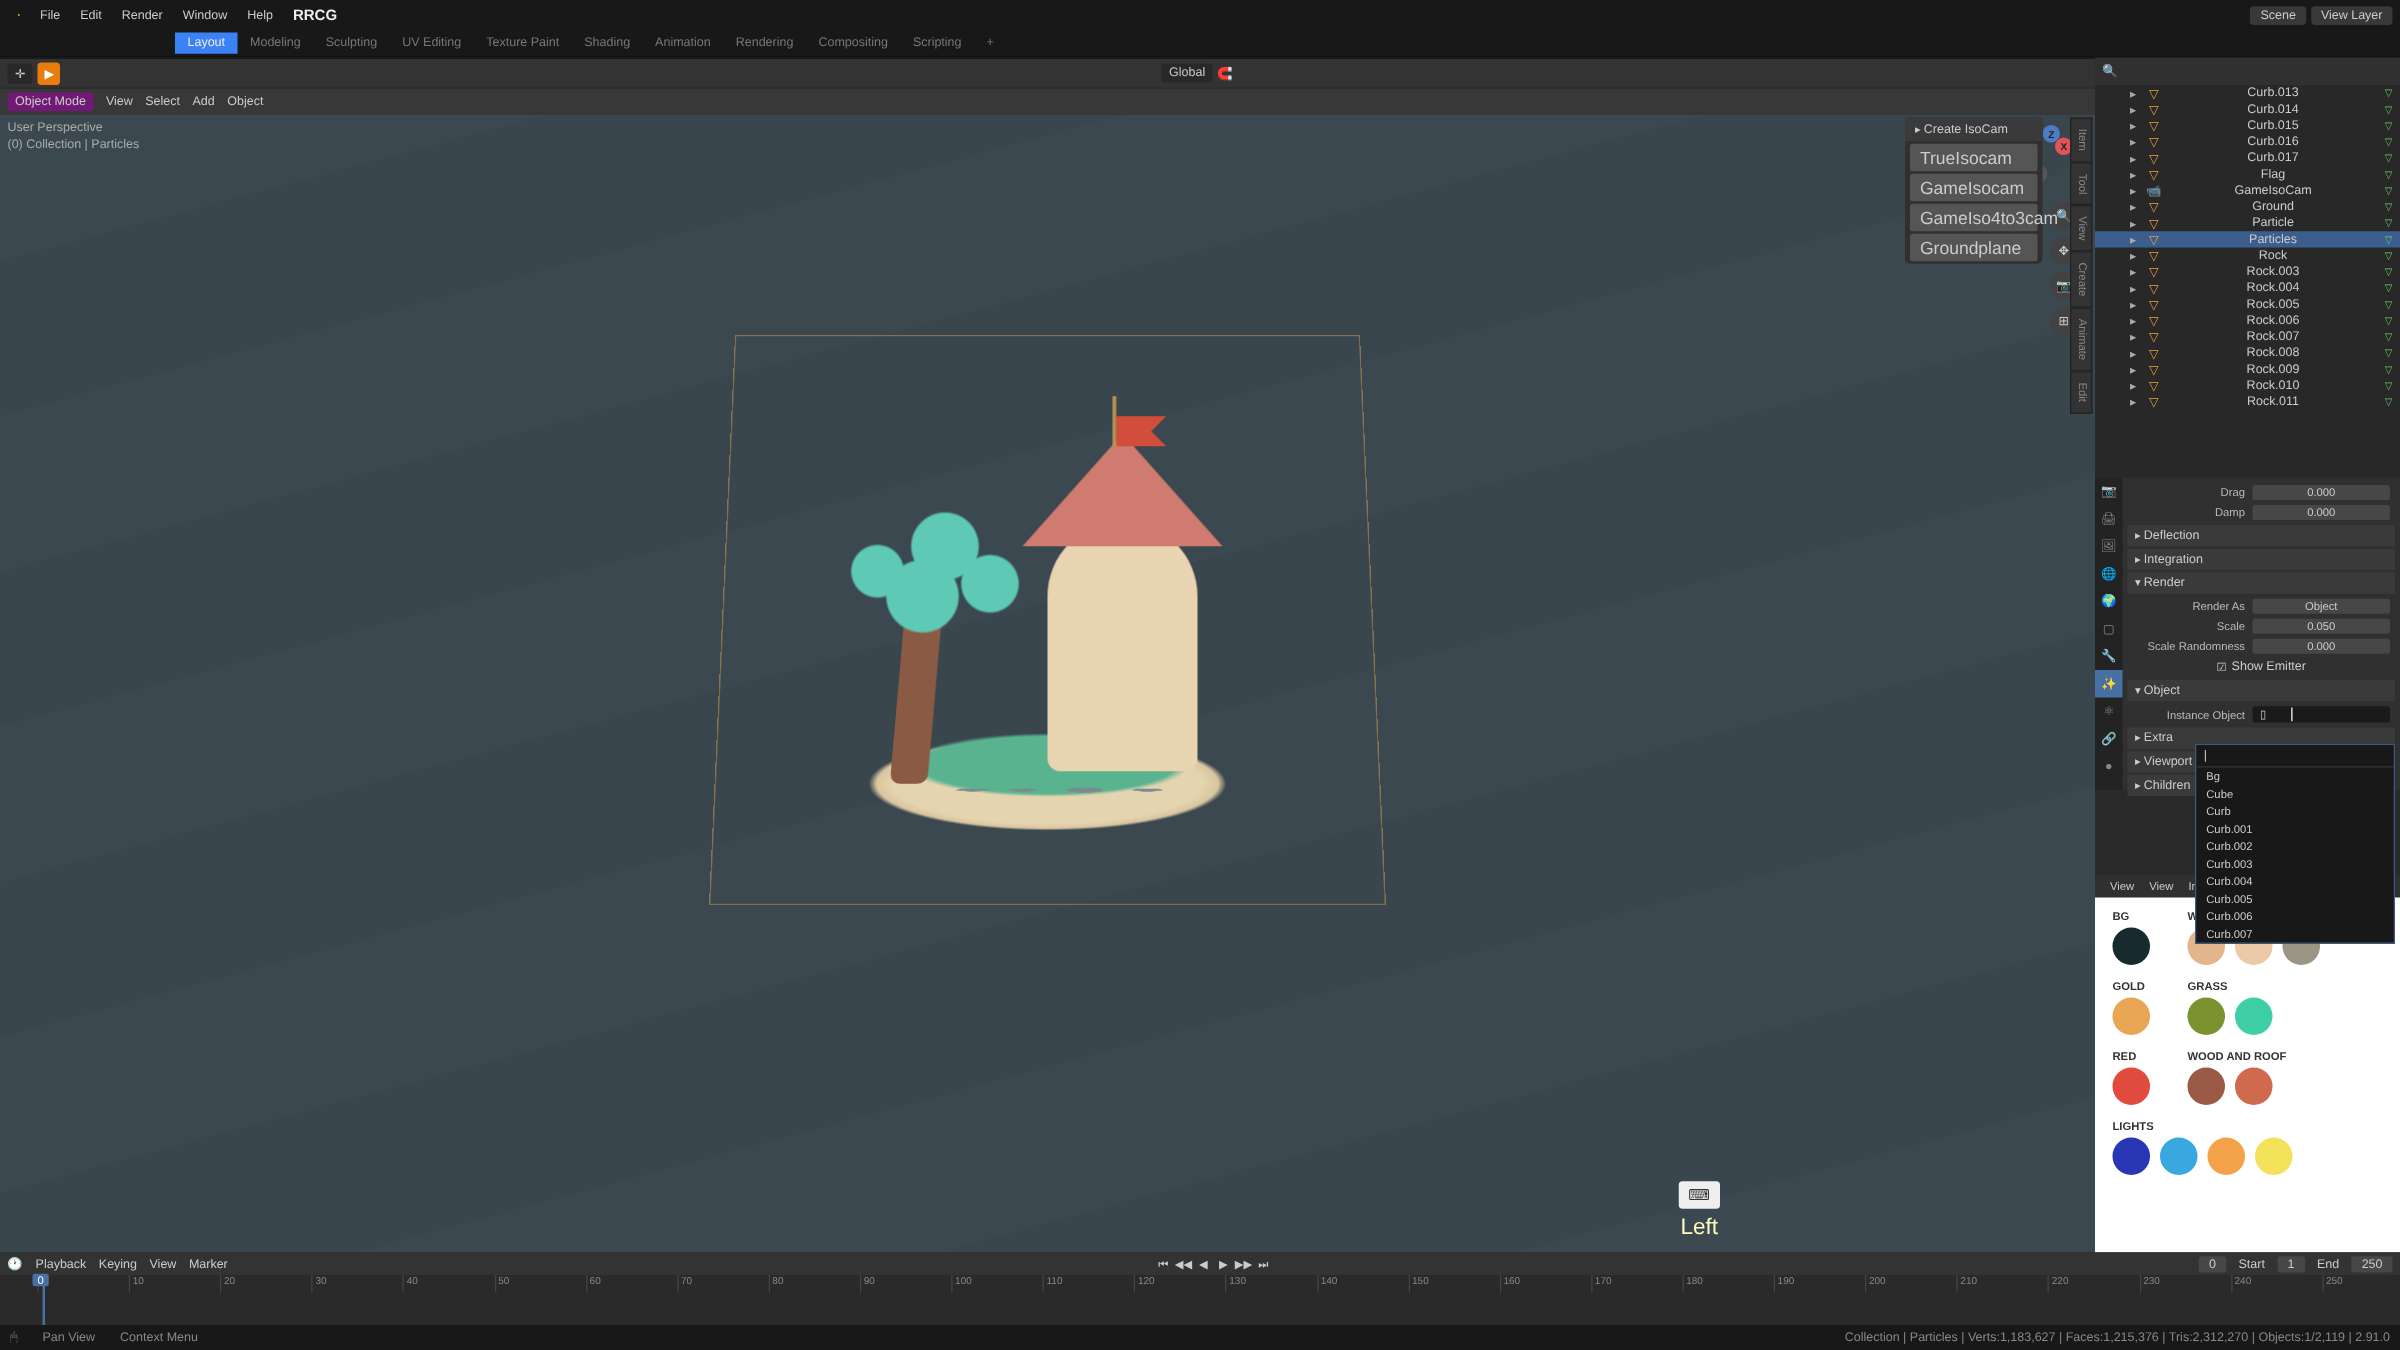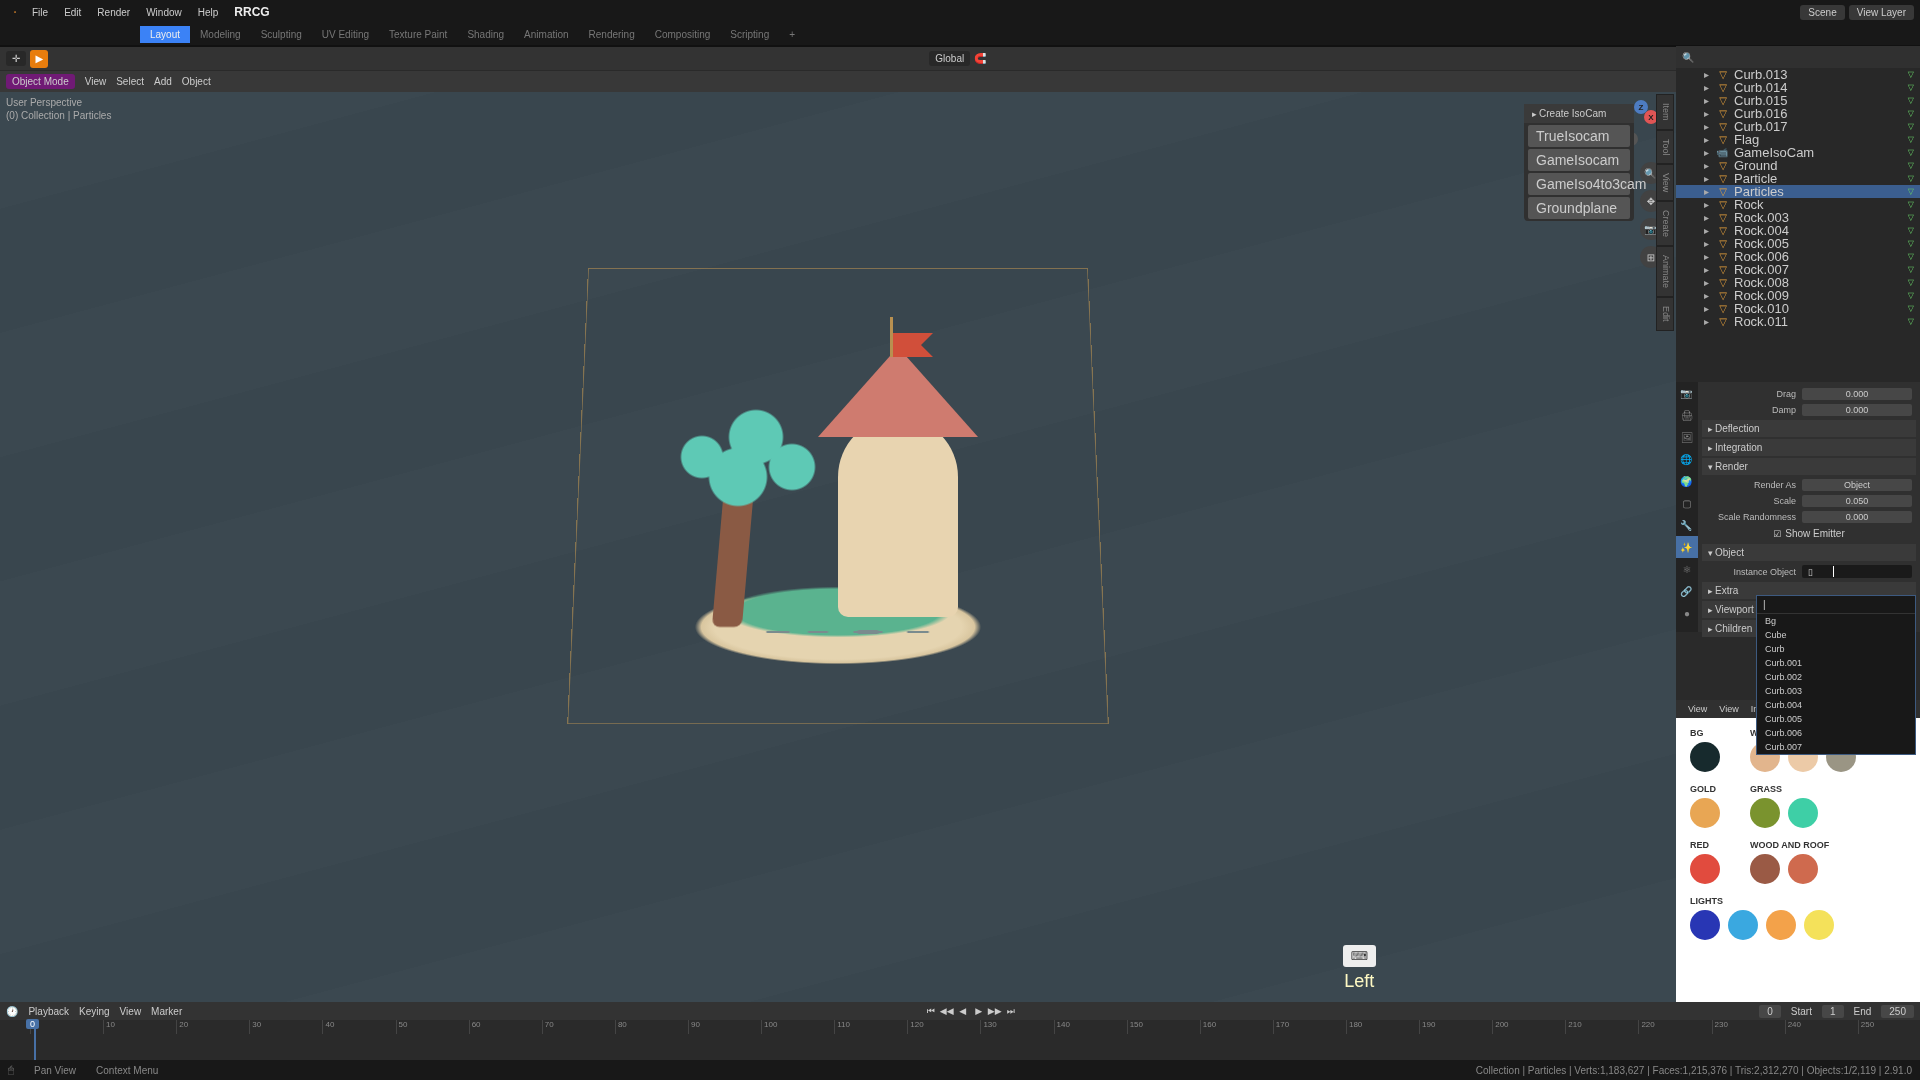--- a/index.html
+++ b/index.html
@@ -66,21 +66,21 @@
 .key-ind .key { background: #eee; color: #333; padding: 4px 8px; border-radius: 3px; font-size: 12px; }
 .key-ind .action { color: #fef9c3; font-size: 18px; }
 
 
 .outliner { position: absolute; right: 0; top: 46px; width: 244px; height: 336px; background: #282828; overflow: hidden; }
 .outliner .search { height: 22px; background: #303030; display: flex; align-items: center; padding: 0 6px; }
 .outliner .row { display: flex; align-items: center; padding: 1px 6px 1px 28px; gap: 5px; height: 13px; }
 .outliner .row.sel { background: #3b5e8f; }
 .outliner .row .tri { width: 8px; color: #aaa; }
 .outliner .row .icon { width: 12px; height: 12px; display: inline-flex; align-items: center; justify-content: center; }
-.outliner .row .name { flex: 1; font-size: 13px; }
+.outliner .row .name { flex: 1; font-size: 10px; text-align: center; }
 .outliner .row .tag { color: #6c6; font-size: 8px; }
 
 
 .props { position: absolute; right: 0; top: 382px; width: 244px; height: 250px; background: #303030; }
 .props .tabstrip { position: absolute; left: 0; top: 0; width: 22px; bottom: 0; background: #232323; display: flex; flex-direction: column; }
 .props .tabstrip div { height: 22px; display: flex; align-items: center; justify-content: center; color: #888; }
 .props .tabstrip div.active { background: #4770a5; color: #fff; }
 .props .body { margin-left: 22px; padding: 4px; }
 .props .fieldrow { display: flex; align-items: center; padding: 2px 4px; gap: 6px; }
 .props .fieldrow .lbl { width: 90px; text-align: right; font-size: 9px; color: #bbb; }
@@ -205,21 +205,21 @@
     <div class="ball" style="background:#4d7cc2;left:20px;top:0">Z</div>
     <div class="ball" style="background:#555;left:10px;top:32px"></div>
   </div>
   <div class="nav-buttons">
     <div>🔍</div>
     <div>✥</div>
     <div>📷</div>
     <div>⊞</div>
   </div>
 
-  <div class="create-panel" style="right:42px; top:12px;">
+  <div class="create-panel" style="right:42px; top:2px;">
     <div class="hdr">▸ <span>Create IsoCam</span></div>
     <div class="btn">TrueIsocam</div>
     <div class="btn">GameIsocam</div>
     <div class="btn">GameIso4to3cam</div>
     <div class="btn">Groundplane</div>
   </div>
 
   <div class="key-ind">
     <div class="key">⌨</div>
     <div class="action">Left</div>

